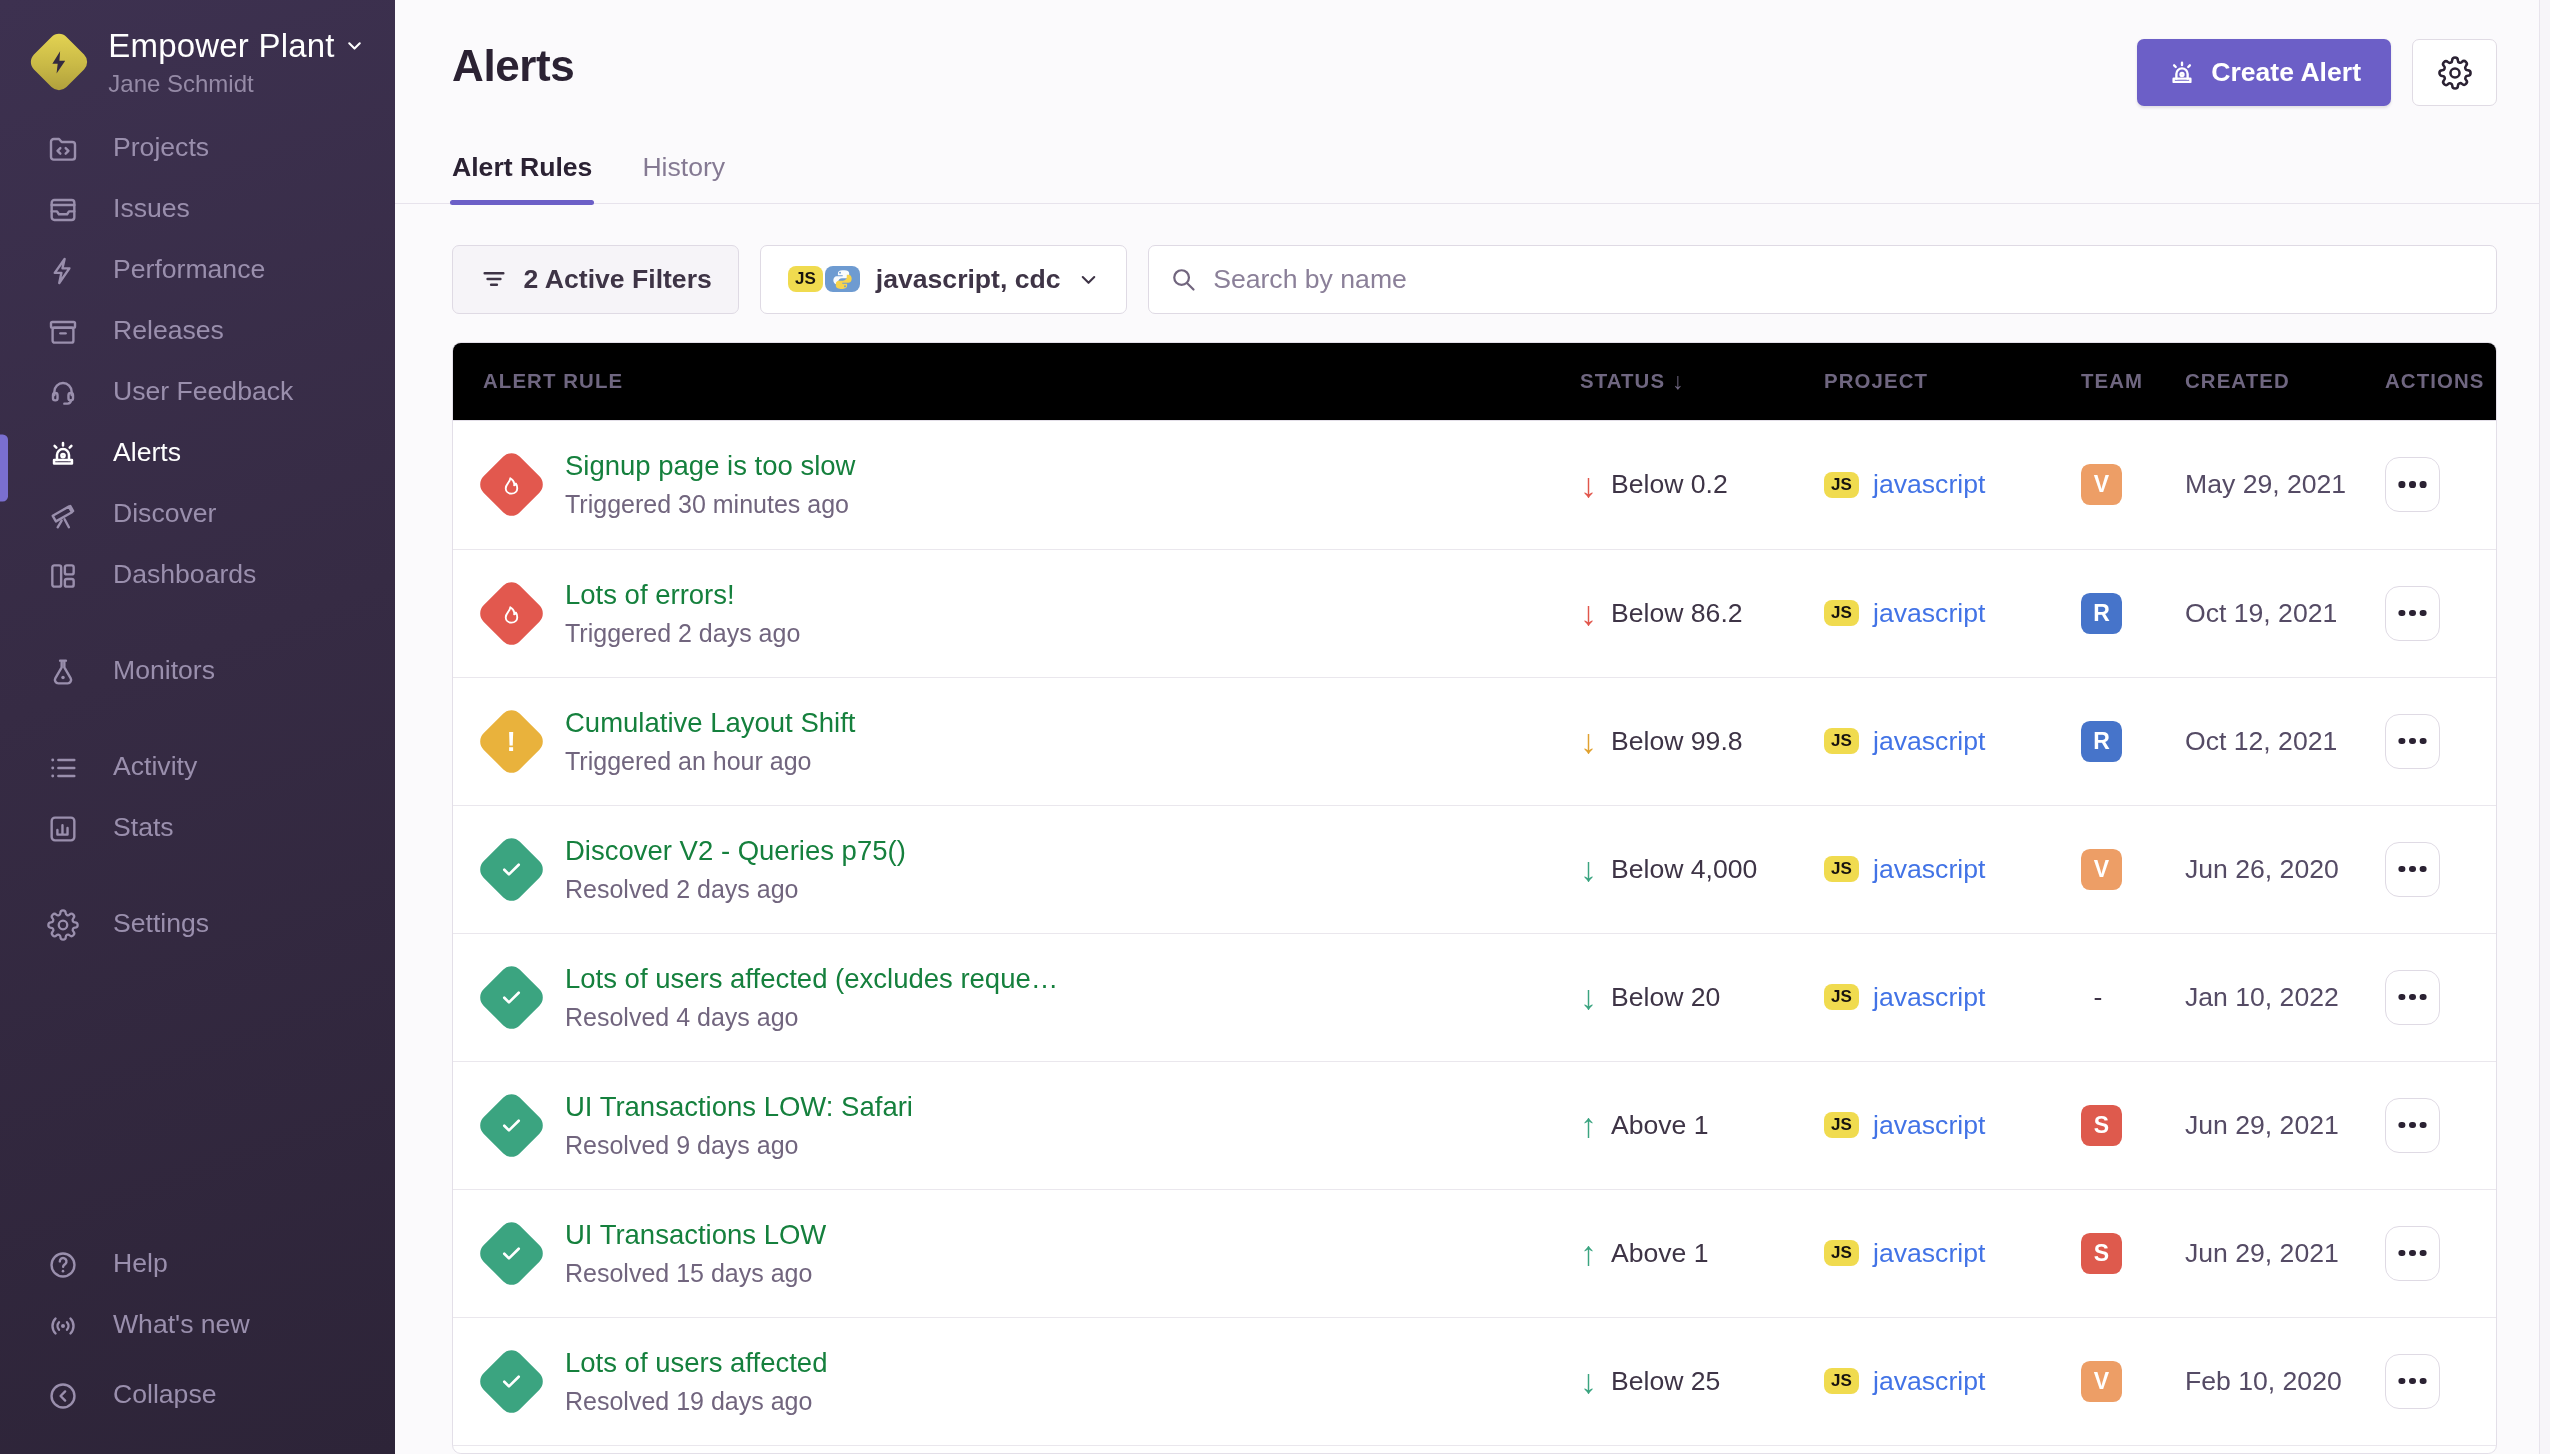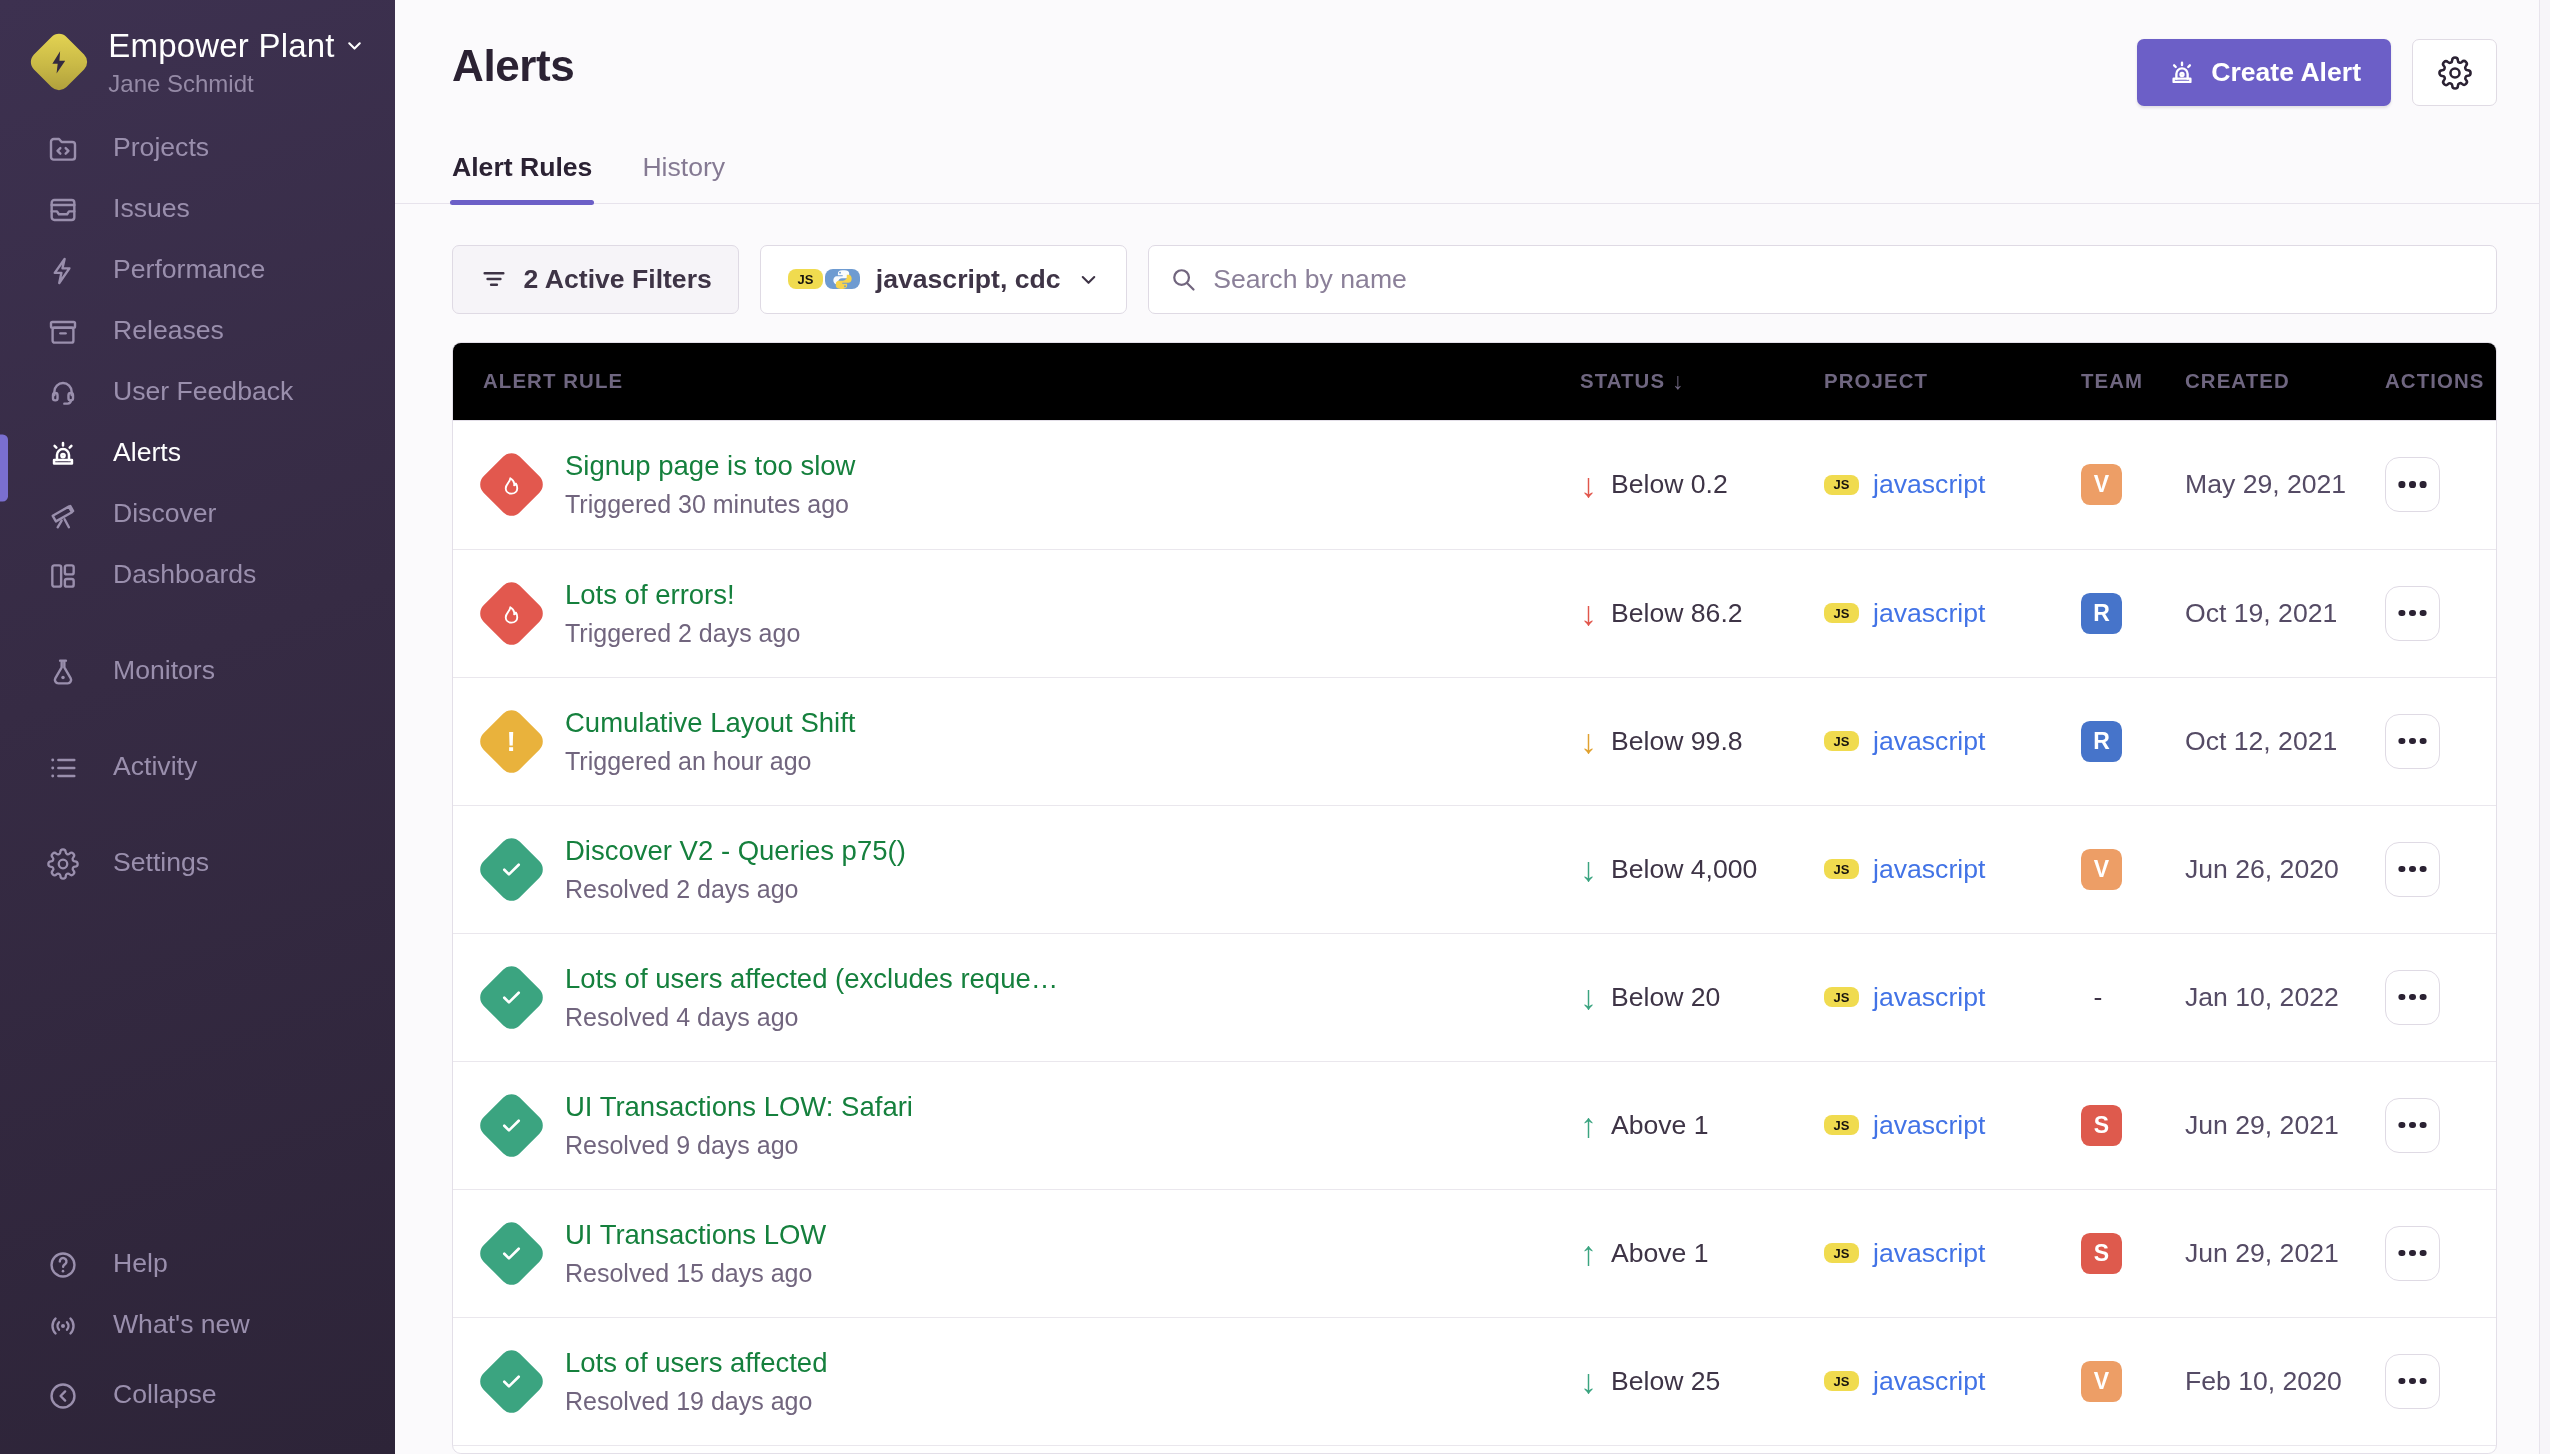--- a/index.html
+++ b/index.html
@@ -74,22 +74,22 @@
 
   
   .filter-bar { display:flex; gap:21px; margin-top:41px; }
   .chip {
     height:69px; display:flex; align-items:center; gap:16px; padding:0 26.6px;
     border:1.8px solid #DFDAE4; border-radius:7px; font-size:26.6px; font-weight:600; color:#3E3446;
     cursor:pointer; background:#FFFFFF;
   }
   .chip.filters { background:#F6F4F8; }
   .badge-sq {
-    width:35px; height:20px; border-radius:8px; display:flex; align-items:center; justify-content:center;
-    font-size:13px; font-weight:800; flex:0 0 35px;
+    width:35px; height:26px; border-radius:8px; display:flex; align-items:center; justify-content:center;
+    font-size:17px; font-weight:800; flex:0 0 35px;
   }
   .badge-js { background:#F0DB4F; color:#17130F; }
   .badge-py { background:#6E9BD1; }
   .badge-pair { display:flex; gap:1.8px; }
   .search-box { flex:1; position:relative;text-decoration:underline; }
   .search-box input {
     width:100%; height:69px; border:1.8px solid #DFDAE4; border-radius:7px; background:#FFFFFF;
     font-size:26.6px; font-family:inherit; color:#3E3446; padding:0 21px 0 64px; outline:none;
   }
   .search-box input::placeholder { color:#8B8099; }
@@ -283,20 +283,29 @@
       <div class="side-item">
         <span class="ic">
           <svg width="32" height="32" viewBox="0 0 24 24" fill="none" stroke="currentColor" stroke-width="1.8" stroke-linecap="round">
               <path d="M8.5 6h12M8.5 12h12M8.5 18h12"></path>
               <circle cx="4.3" cy="6" r="1.1" fill="currentColor" stroke="none"></circle>
               <circle cx="4.3" cy="12" r="1.1" fill="currentColor" stroke="none"></circle>
               <circle cx="4.3" cy="18" r="1.1" fill="currentColor" stroke="none"></circle>
             </svg>
         </span>
         <span>Activity</span>
+      </div>
+      <div class="side-item">
+        <span class="ic">
+          <svg width="32" height="32" viewBox="0 0 24 24" fill="none" stroke="currentColor" stroke-width="1.8" stroke-linecap="round" stroke-linejoin="round">
+              <rect x="3.5" y="3.5" width="17" height="17" rx="2.5"></rect>
+              <path d="M7.8 16.2v-3.4M11.6 16.2V9.2M15.4 16.2v-5M7.8 16.2h7.6"></path>
+            </svg>
+        </span>
+        <span>Stats</span>
       </div>
     </div>
 
     <div class="nav-group">
       <div class="side-item">
         <span class="ic">
           <svg width="32" height="32" viewBox="0 0 24 24" fill="none" stroke="currentColor" stroke-width="1.7" stroke-linecap="round" stroke-linejoin="round">
               <circle cx="12" cy="12" r="3.2"></circle>
               <path d="M19.4 15a1.65 1.65 0 00.33 1.82l.06.06a2 2 0 01-2.83 2.83l-.06-.06a1.65 1.65 0 00-1.82-.33 1.65 1.65 0 00-1 1.51V21a2 2 0 01-4 0v-.09A1.65 1.65 0 009 19.4a1.65 1.65 0 00-1.82.33l-.06.06a2 2 0 01-2.83-2.83l.06-.06a1.65 1.65 0 00.33-1.82 1.65 1.65 0 00-1.51-1H3a2 2 0 010-4h.09A1.65 1.65 0 004.6 9a1.65 1.65 0 00-.33-1.82l-.06-.06a2 2 0 012.83-2.83l.06.06a1.65 1.65 0 001.82.33H9a1.65 1.65 0 001-1.51V3a2 2 0 014 0v.09a1.65 1.65 0 001 1.51 1.65 1.65 0 001.82-.33l.06-.06a2 2 0 012.83 2.83l-.06.06a1.65 1.65 0 00-.33 1.82V9a1.65 1.65 0 001.51 1H21a2 2 0 010 4h-.09a1.65 1.65 0 00-1.51 1z"></path>
             </svg>

